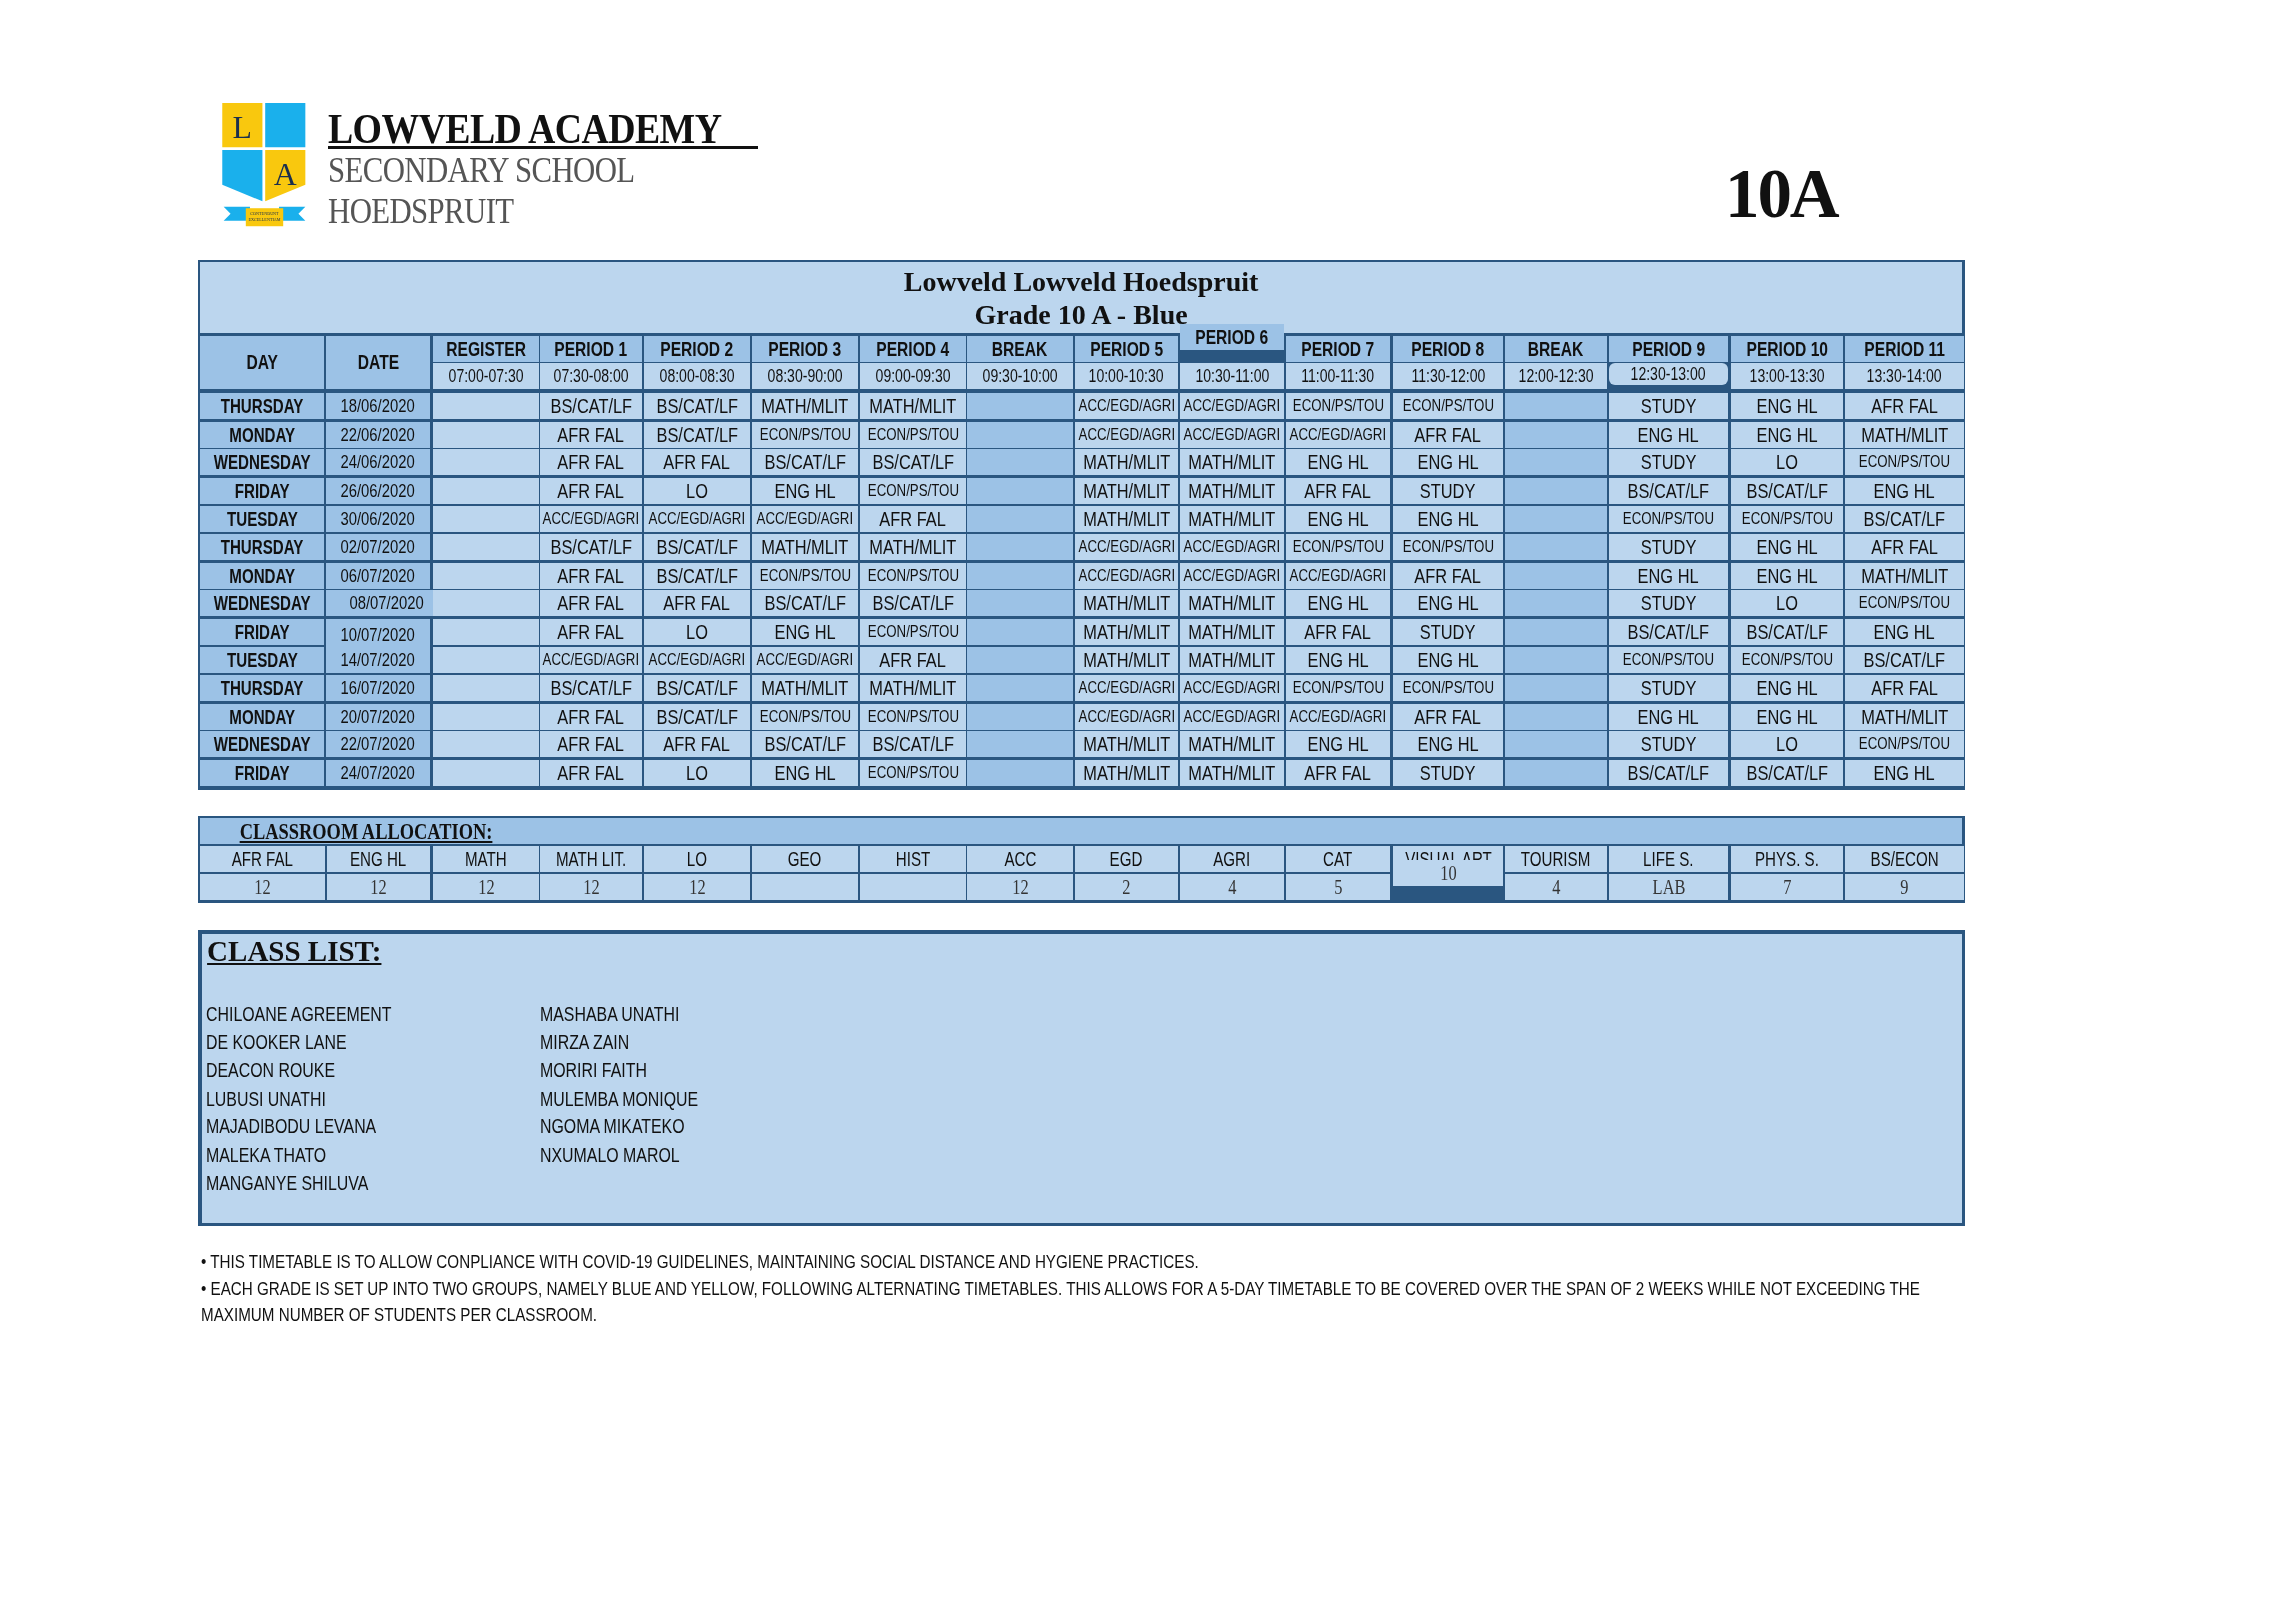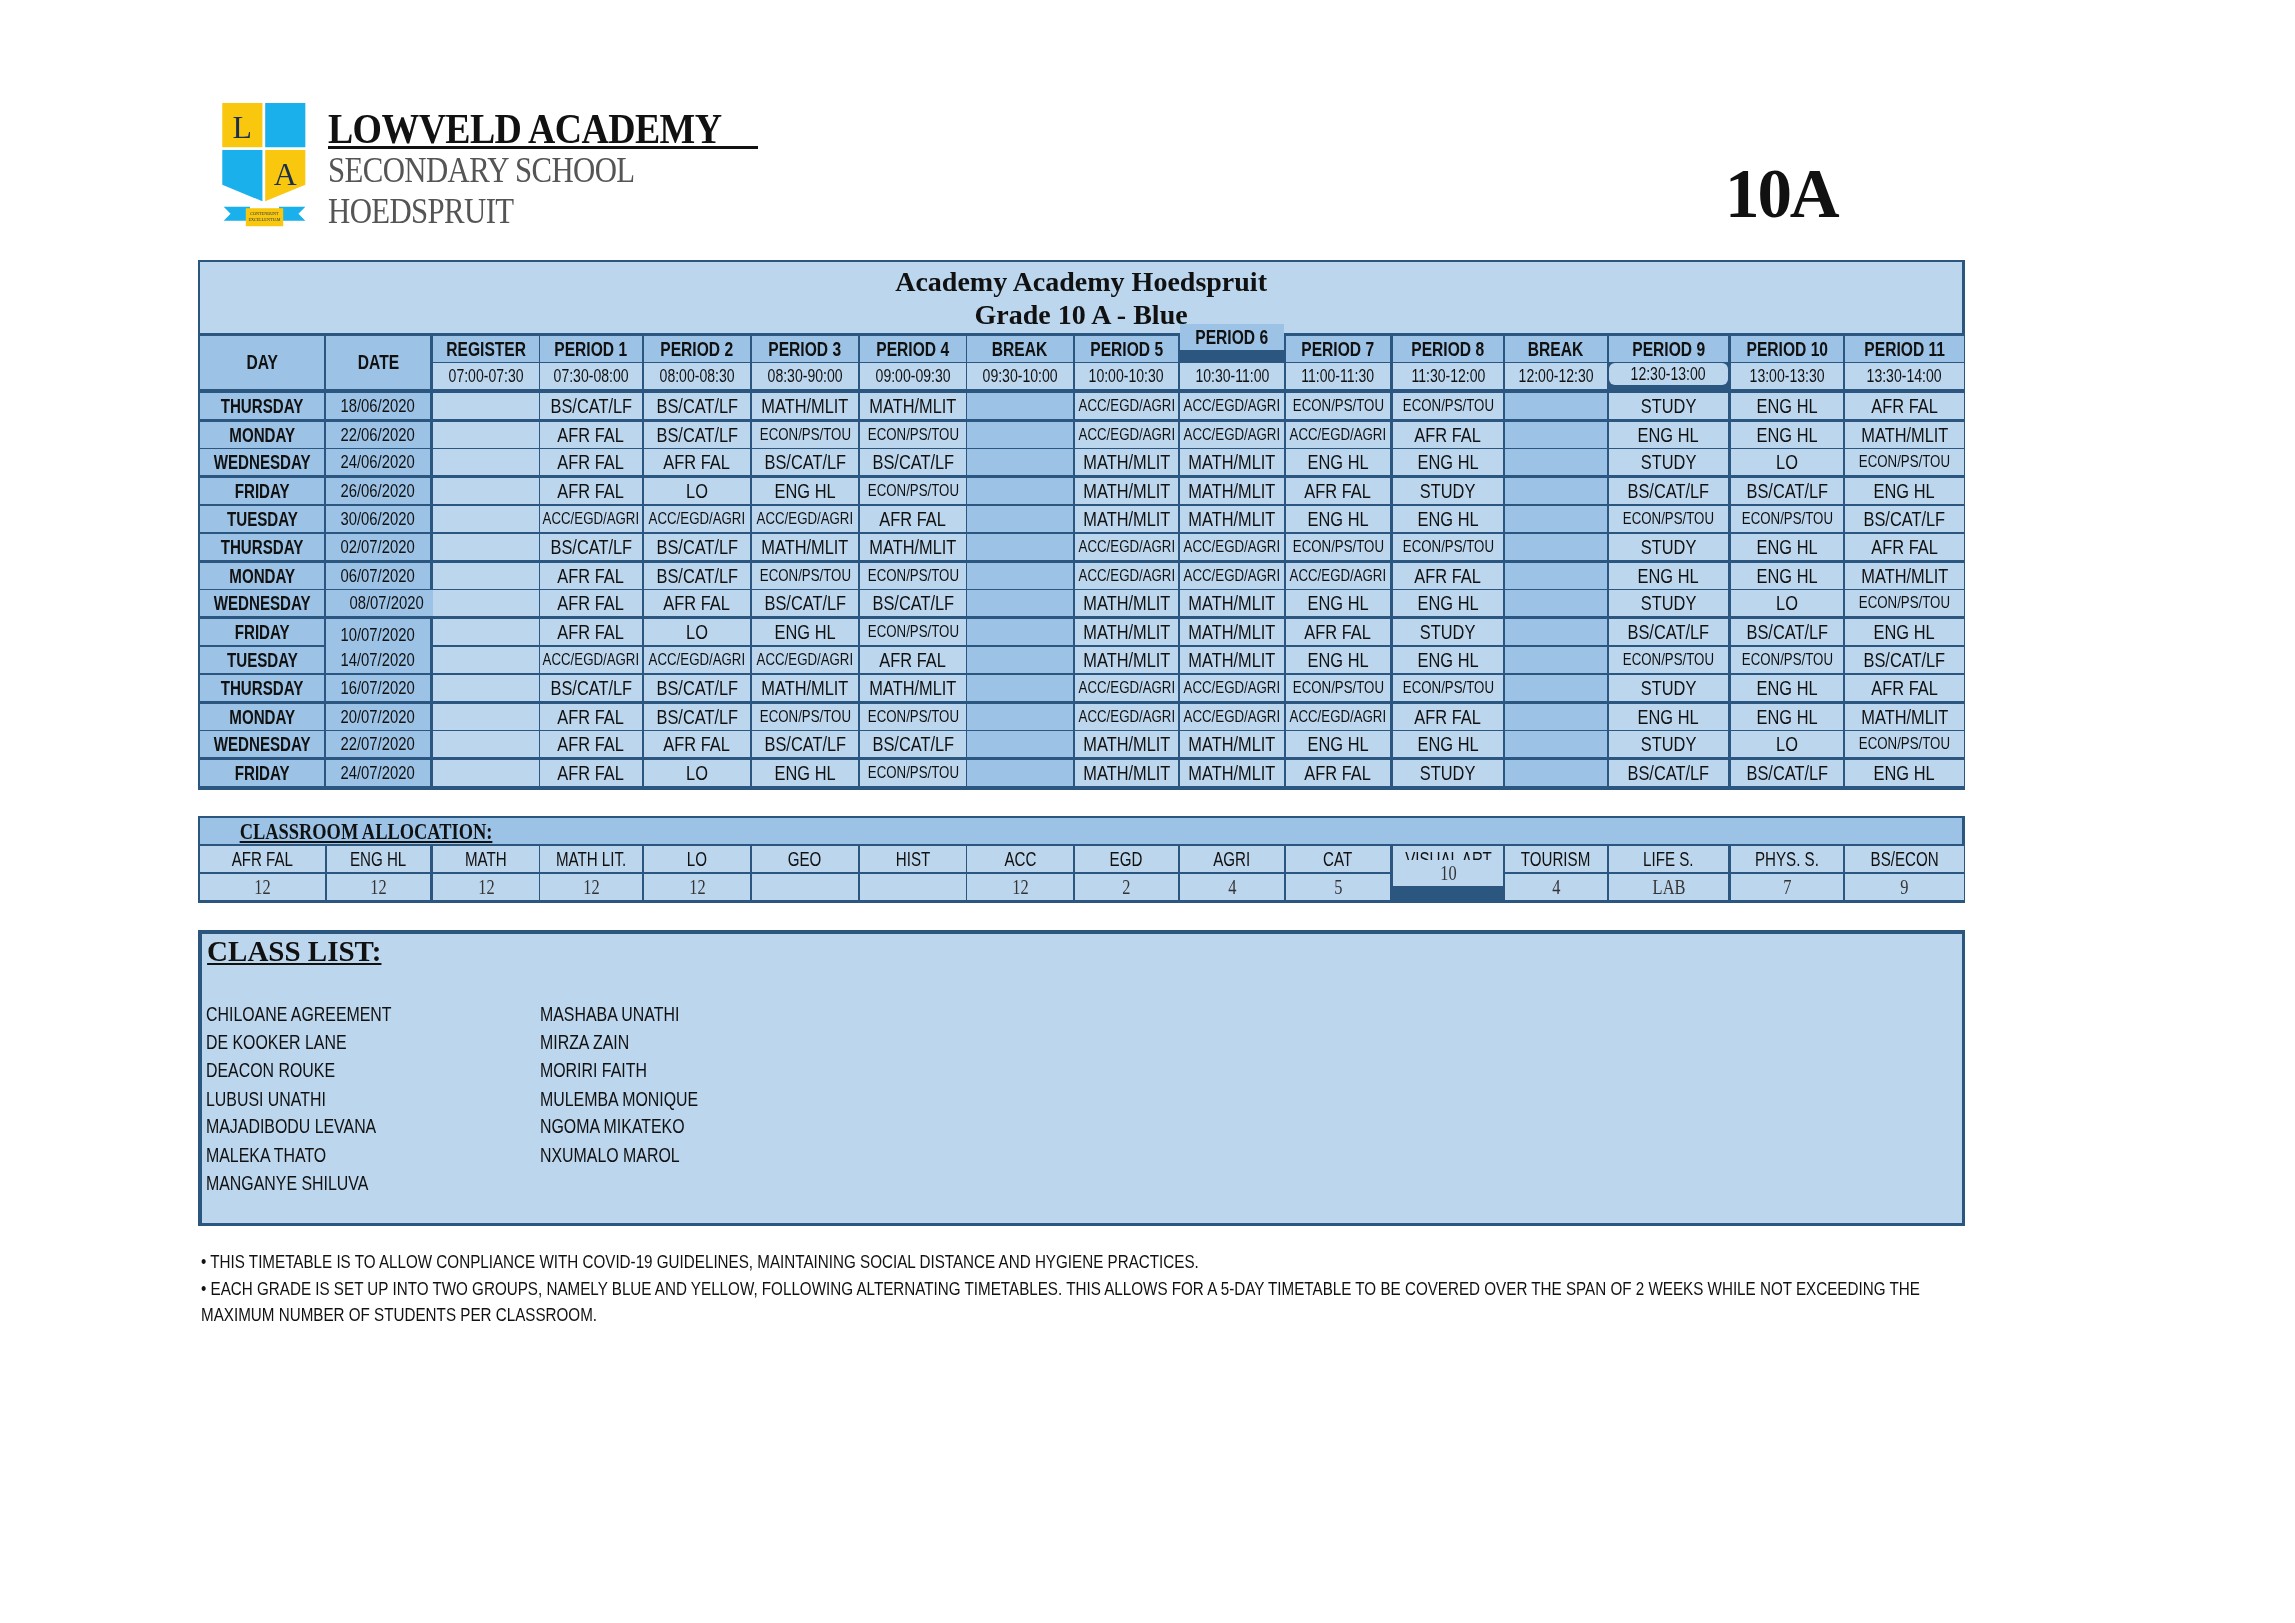--- a/index.html
+++ b/index.html
@@ -72,21 +72,21 @@
   </svg>
 </div>
 <div class="abs brand-title">LOWVELD ACADEMY</div>
 <div class="abs brand-underline"></div>
 <div class="abs brand-sub" style="top:151px">SECONDARY SCHOOL</div>
 <div class="abs brand-sub" style="top:192px">HOEDSPRUIT</div>
 <div class="abs grade-label">10A</div>
 
 <div class="abs tt" id="timetable">
     <div class="cell light tt-title" style="left: 2.1px; top: 2.1px; width: 1762px; height: 71px;">
-      <div>Academy Academy Hoedspruit</div>
+      <div>Lowveld Lowveld Hoedspruit</div>
       <div>Grade 10 A - Blue</div>
     </div>
     <div class="cell mid hdr" style="left: 2.1px; top: 76px; width: 124px; height: 53px;">
       <span class="narrow">DAY</span>
     </div>
     <div class="cell mid hdr" style="left: 128px; top: 76px; width: 104px; height: 53px;">
       <span class="narrow">DATE</span>
     </div>
     <div class="cell mid hdr" style="left: 235px; top: 76px; width: 106px; height: 26px;">
       <span class="narrow">REGISTER</span>

